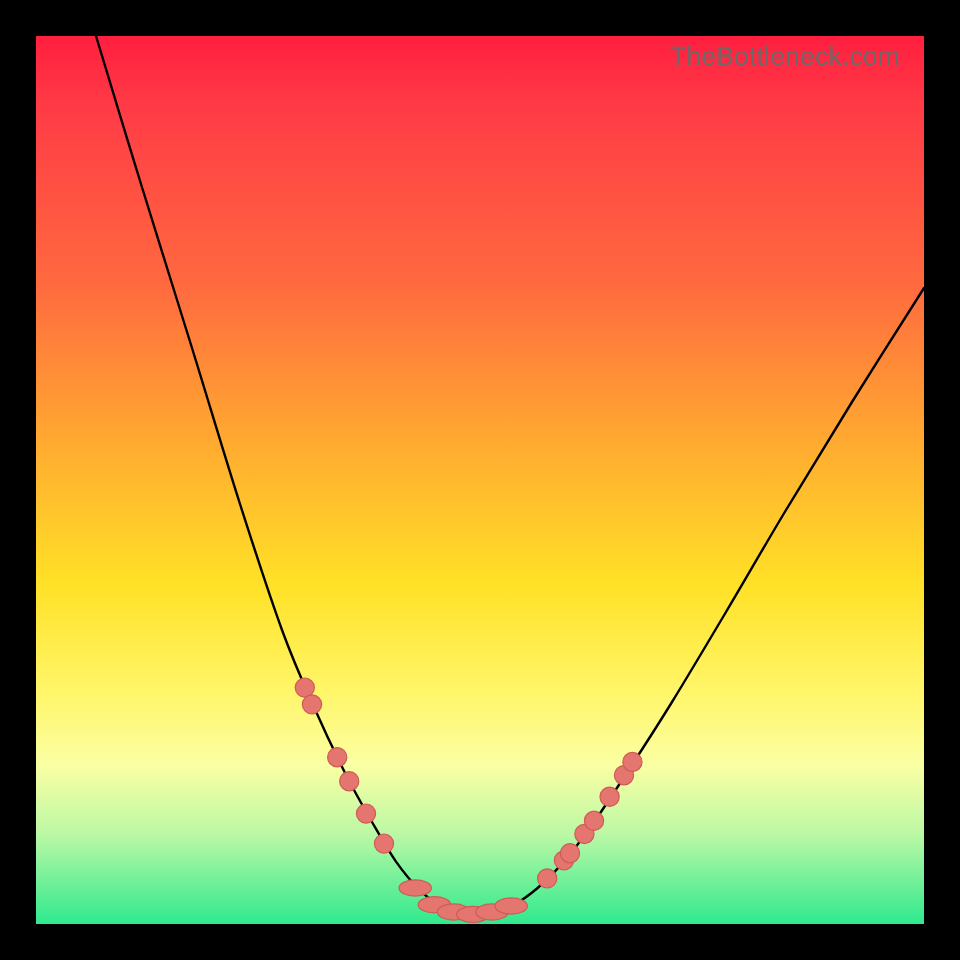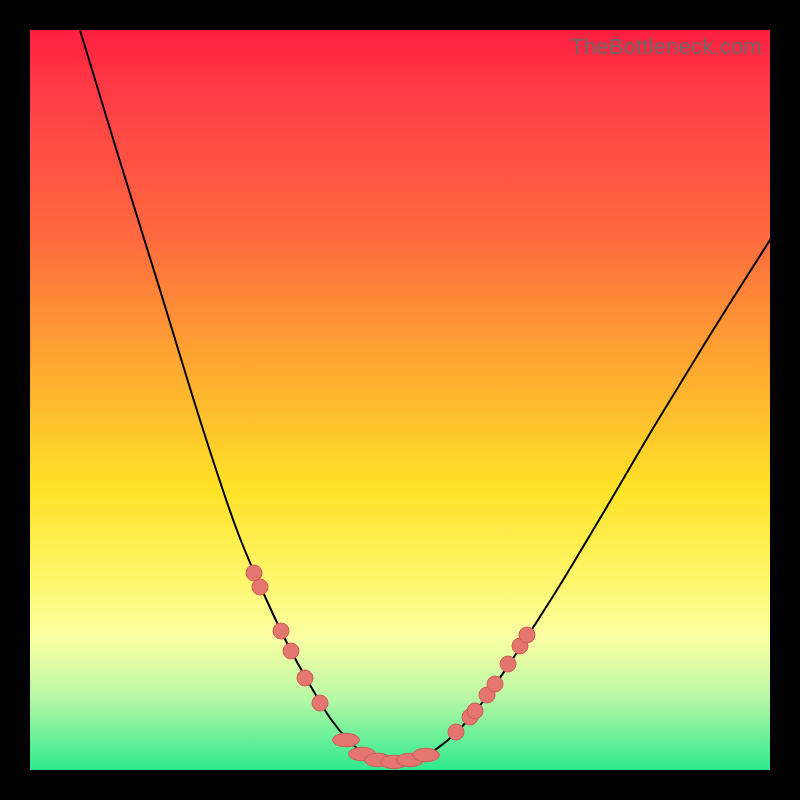--- a/index.html
+++ b/index.html
@@ -33,21 +33,21 @@
       #ffe227 62%,
       #fff66a 74%,
       #fbffa3 82%,
       #baf8a5 90%,
       #2fe98e 100%
     );
   }
   .watermark {
     position: absolute;
     top: 4px;
-    right: 8px;
+    right: 20px;
     color: #6a6a6a;
     font-size: 22px;
     font-weight: 500;
     letter-spacing: 0.2px;
     user-select: none;
   }
   svg.curve {
     position: absolute;
     left: 0;
     top: 0;

